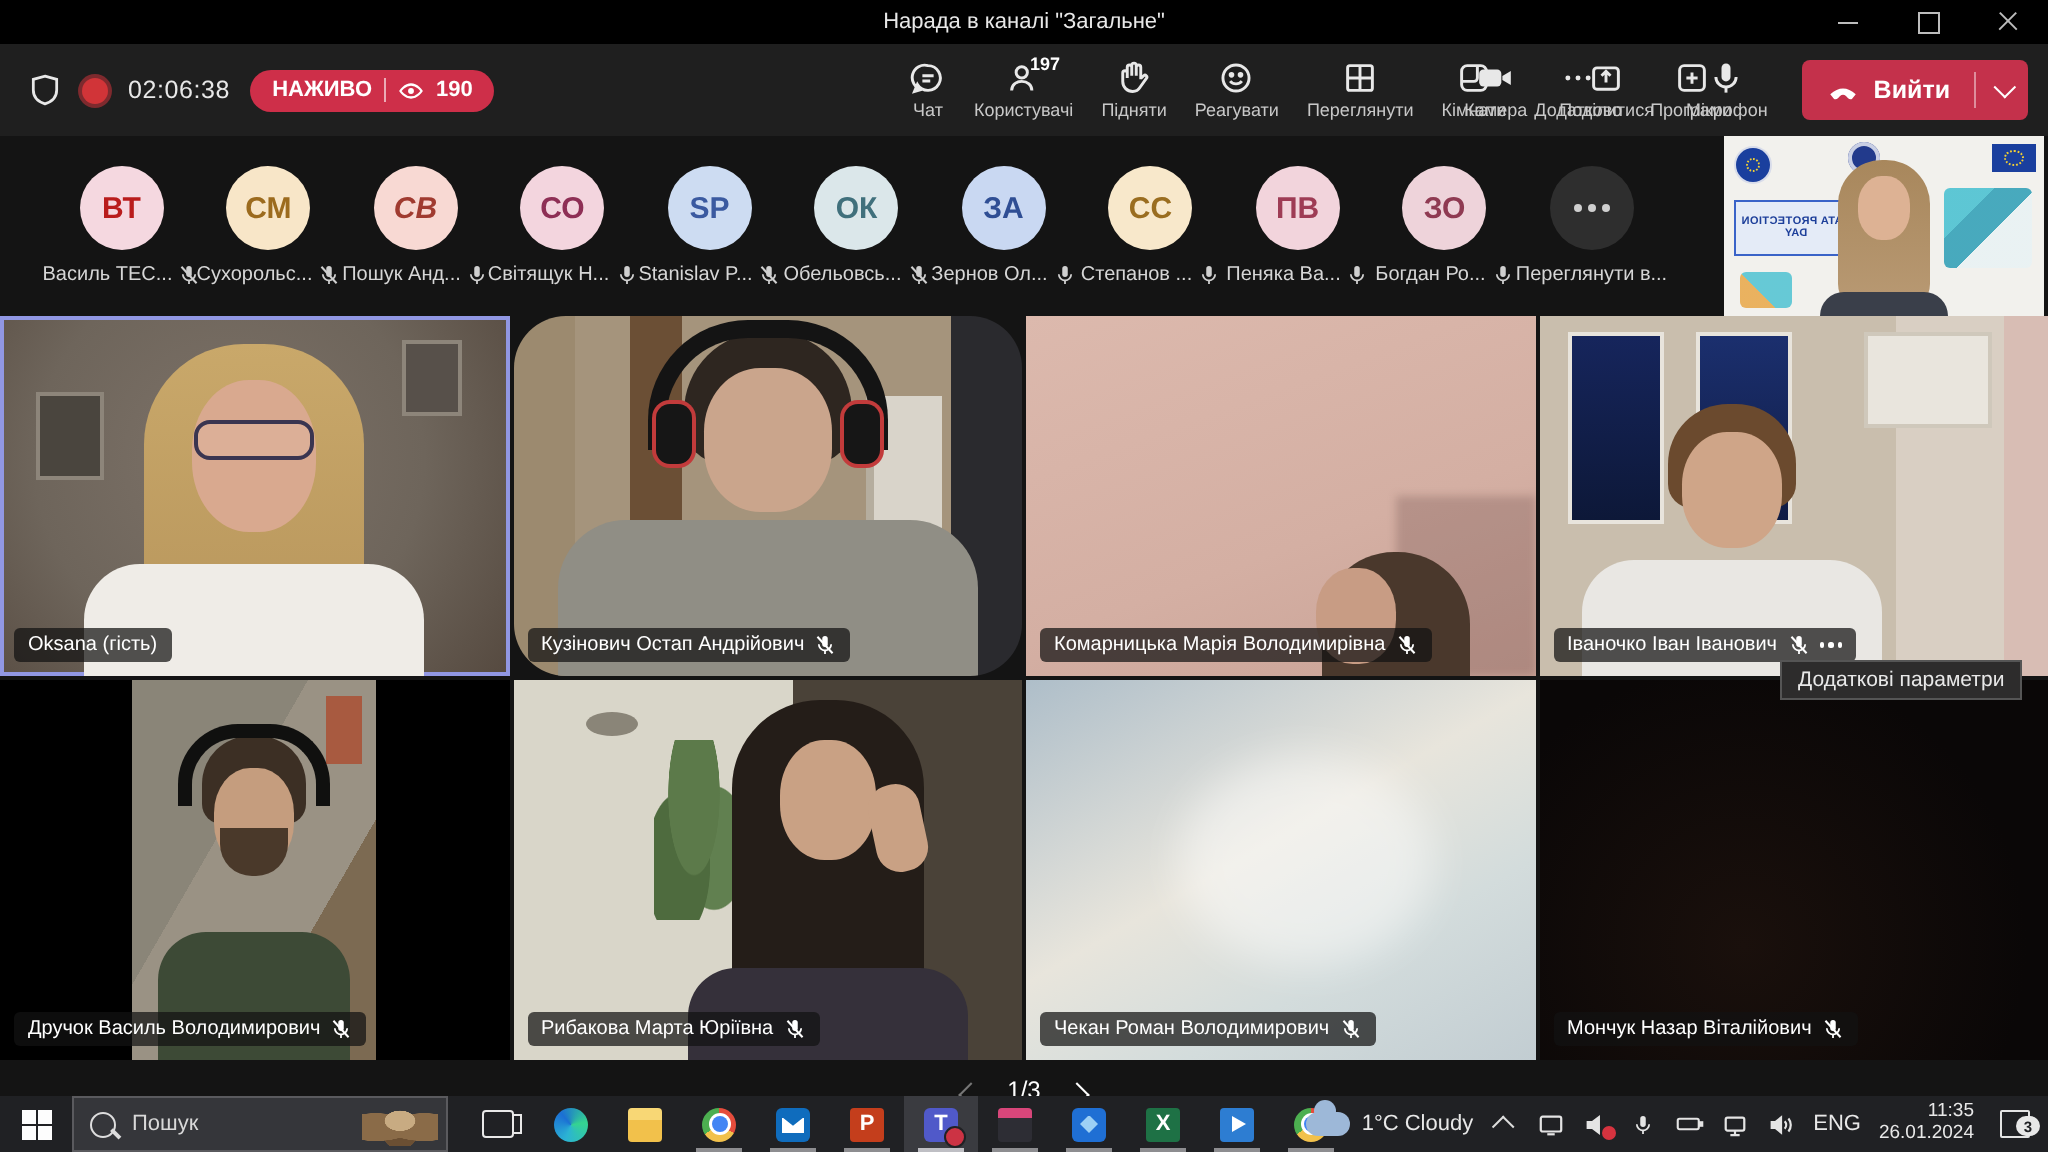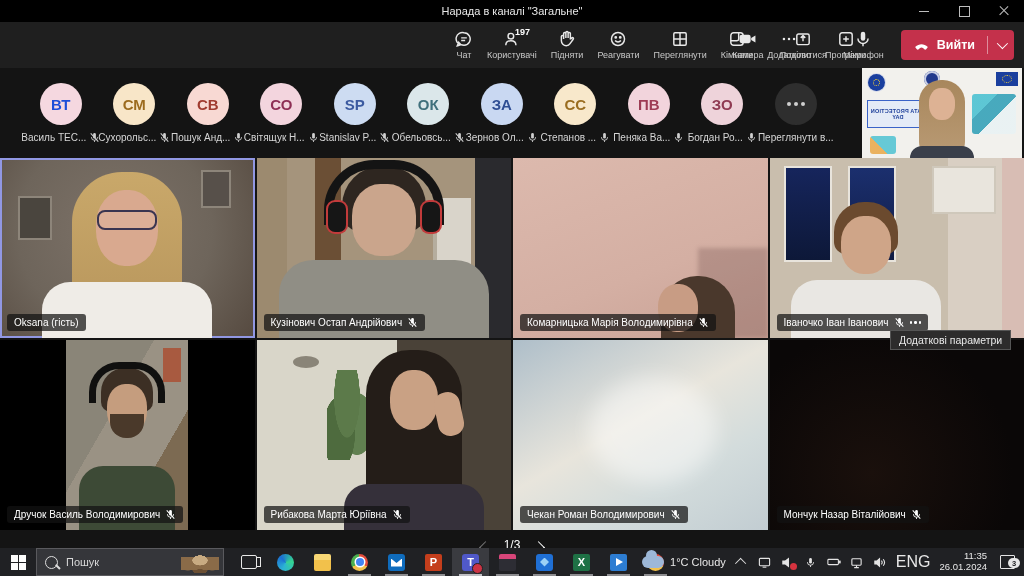--- a/index.html
+++ b/index.html
@@ -77,21 +77,21 @@
   .name-label .dots{letter-spacing:1px;font-weight:bold;color:#fff;display:flex;gap:2px;}
   .name-label .dots i{width:2.5px;height:2.5px;border-radius:50%;background:#fff;display:inline-block;}
   
   .sc-oksana{background:radial-gradient(circle at 45% 40%,#7d7268 0%,#6e655b 55%,#55493f 100%);}
   .sc-oksana .fr1{position:absolute;left:18px;top:38px;width:30px;height:40px;background:#4a453e;border:2px solid #8d857a;}
   .sc-oksana .fr2{position:absolute;right:24px;top:12px;width:26px;height:34px;background:#57504a;border:2px solid #8d857a;}
   .sc-oksana .hair{position:absolute;left:50%;top:14px;transform:translateX(-50%);width:110px;height:150px;border-radius:50px 50px 30px 30px;background:linear-gradient(#c9a86a,#b8965c);}
   .sc-oksana .face{position:absolute;left:50%;top:32px;transform:translateX(-50%);width:62px;height:76px;border-radius:46%;background:#d9a98f;}
   .sc-oksana .glasses{position:absolute;left:50%;top:52px;transform:translateX(-50%);width:56px;height:16px;border:2.5px solid #3a3550;border-radius:8px;background:rgba(255,255,255,.08);}
   .sc-oksana .body{position:absolute;left:50%;bottom:-8px;transform:translateX(-50%);width:170px;height:64px;border-radius:28px 28px 0 0;background:#efece7;}
-  .sc-kuzi{background:linear-gradient(90deg,#9c8a6f 0 12%,#a5947c 12% 86%,#2a2a2e 86% 100%);}
+  .sc-kuzi{background:linear-gradient(90deg,#9c8a6f 0 12%,#a5947c 12% 86%,#2a2a2e 86% 100%);border-radius:26px;}
   .sc-kuzi .door{position:absolute;left:58px;top:0;width:26px;height:120px;background:#6b4f35;}
   .sc-kuzi .doorw{position:absolute;right:40px;top:40px;width:34px;height:140px;background:#d9d4ca;border-left:4px solid #b5ad9e;}
   .sc-kuzi .hair{position:absolute;left:50%;top:8px;transform:translateX(-50%);width:84px;height:66px;border-radius:40px 40px 20px 20px;background:#2e2620;}
   .sc-kuzi .face{position:absolute;left:50%;top:26px;transform:translateX(-50%);width:64px;height:72px;border-radius:44%;background:#caa58c;}
   .sc-kuzi .hp{position:absolute;left:50%;top:2px;transform:translateX(-50%);width:102px;height:56px;border-radius:50px 50px 0 0;border:9px solid #141414;border-bottom:none;}
   .sc-kuzi .earL,.sc-kuzi .earR{position:absolute;top:44px;width:18px;height:30px;border-radius:7px;background:#161616;box-shadow:0 0 0 2px #c23b3b;}
   .sc-kuzi .earL{left:calc(50% - 56px);} .sc-kuzi .earR{left:calc(50% + 38px);}
   .sc-kuzi .body{position:absolute;left:50%;bottom:-10px;transform:translateX(-50%);width:210px;height:88px;border-radius:34px 34px 0 0;background:#908e85;}
   .sc-koma{background:linear-gradient(160deg,#dcb9ad 0%,#d4afa3 60%,#c9a296 100%);}
   .sc-koma .shadow{position:absolute;right:0;bottom:0;width:70px;height:90px;background:rgba(90,60,60,.25);filter:blur(2px);}
@@ -178,21 +178,21 @@
   
   .tray{position:absolute;right:0;top:0;bottom:0;display:flex;align-items:center;gap:9px;padding-right:6px;}
   .weather{display:flex;align-items:center;gap:6px;cursor:pointer;}
   .cloud{width:22px;height:12px;background:#9db8d8;border-radius:8px;position:relative;}
   .cloud:before{content:"";position:absolute;left:4px;top:-6px;width:11px;height:11px;border-radius:50%;background:#9db8d8;}
   .weather .wtext{font-size:11px;color:#e8e8e8;}
   .tray-ic{display:flex;align-items:center;justify-content:center;width:14px;height:16px;cursor:pointer;position:relative;}
   .chev-up{width:7px;height:7px;border-left:1.6px solid #ddd;border-top:1.6px solid #ddd;transform:rotate(45deg) translateY(2px);}
   svg.tri{stroke:#e4e4e4;fill:none;stroke-width:1.2;}
   .redbadge{position:absolute;right:-2px;bottom:0;width:7px;height:7px;border-radius:50%;background:#d6333f;}
-  .lang{font-size:16px;color:#e8e8e8;cursor:pointer;}
+  .lang{font-size:11px;color:#e8e8e8;cursor:pointer;}
   .clock{display:flex;flex-direction:column;align-items:flex-end;justify-content:center;line-height:1.15;cursor:pointer;}
   .clock span{font-size:9.5px;color:#e8e8e8;}
   .action{position:relative;width:22px;display:flex;align-items:center;justify-content:center;cursor:pointer;}
   .action .bubble{width:13px;height:12px;border:1.4px solid #e4e4e4;border-radius:1px;}
   .action .nbadge{position:absolute;right:-2px;bottom:1px;min-width:10px;height:10px;border-radius:5px;background:#e8e8e8;color:#202124;font-size:7.5px;font-weight:bold;display:flex;align-items:center;justify-content:center;padding:0 1px;}
 </style>
 </head>
 <body>
 
 <div class="screen">
@@ -206,20 +206,36 @@
       <div class="win-btn">
           <div class="glyph-max"></div>
         </div>
       <div class="win-btn">
           <div class="glyph-close"></div>
         </div>
     </div>
   </div>
 
   <div class="toolbar">
+    <div class="tb-left">
+      <svg class="tbi" width="17" height="18" viewBox="0 0 16 16">
+          <path d="M8 1.5 13.5 3v5c0 3.5-2.5 5.6-5.5 6.5C5 13.6 2.5 11.5 2.5 8V3z"></path>
+        </svg>
+      <div class="rec-dot"></div>
+      <div class="timer">02:06:38</div>
+      <div class="live-badge">
+        <span class="lbl">НАЖИВО</span>
+        <span class="sep"></span>
+        <svg width="13" height="13" viewBox="0 0 16 16">
+            <path d="M1.5 8s2.5-4 6.5-4 6.5 4 6.5 4-2.5 4-6.5 4S1.5 8 1.5 8z" fill="none" stroke="#fff" stroke-width="1.4"></path>
+            <circle cx="8" cy="8" r="1.8" fill="#fff"></circle>
+          </svg>
+        <span class="cnt">190</span>
+      </div>
+    </div>
 
     <div class="tb-center">
       <div class="tb-btn">
         <div class="ic">
             <svg class="tbi" width="18" height="18" viewBox="0 0 16 16">
               <path d="M8 2.5a5.5 5.5 0 1 1-4.7 8.4L2 14l3-.9A5.5 5.5 0 0 1 8 2.5z"></path>
               <path d="M5.5 7h5M5.5 9.3h3.5"></path>
             </svg>
           </div>
         <div class="tl">Чат</div>
@@ -333,21 +349,21 @@
             <div class="caret-down"></div>
           </div>
       </div>
     </div>
   </div>
 
   <div class="stage">
 
     <div class="roster">
       <div class="ros-item">
-        <div class="ros-circle" style="background: rgb(245, 216, 224); color: #1d4ed8;">ВТ</div>
+        <div class="ros-circle" style="background: rgb(245, 216, 224); color: #b91c1c;">ВТ</div>
         <div class="ros-name">
             <span>Василь ТЕС...</span>
           <svg class="mic muted" viewBox="0 0 16 16">
               <rect x="6" y="1.5" width="4" height="8" rx="2" fill="#cfcfcf"></rect>
               <path d="M3.5 7.5a4.5 4.5 0 0 0 9 0" fill="none" stroke="#cfcfcf" stroke-width="1.3"></path>
               <line x1="8" y1="12" x2="8" y2="14.5" stroke="#cfcfcf" stroke-width="1.3"></line>
               <line class="slash" x1="2.5" y1="2" x2="13.5" y2="14" stroke="#cfcfcf" stroke-width="1.5"></line>
             </svg>
         </div>
       </div>
@@ -357,21 +373,21 @@
             <span>Сухорольс...</span>
           <svg class="mic muted" viewBox="0 0 16 16">
               <rect x="6" y="1.5" width="4" height="8" rx="2" fill="#cfcfcf"></rect>
               <path d="M3.5 7.5a4.5 4.5 0 0 0 9 0" fill="none" stroke="#cfcfcf" stroke-width="1.3"></path>
               <line x1="8" y1="12" x2="8" y2="14.5" stroke="#cfcfcf" stroke-width="1.3"></line>
               <line class="slash" x1="2.5" y1="2" x2="13.5" y2="14" stroke="#cfcfcf" stroke-width="1.5"></line>
             </svg>
         </div>
       </div>
       <div class="ros-item">
-        <div class="ros-circle" style="background: rgb(248, 217, 211); color: rgb(160, 59, 48);">СВ</div>
+        <div class="ros-circle" style="background: rgb(248, 217, 211); color: rgb(160, 59, 48); font-style: italic;">СВ</div>
         <div class="ros-name">
             <span>Пошук Анд...</span>
           <svg class="mic" viewBox="0 0 16 16">
               <rect x="6" y="1.5" width="4" height="8" rx="2" fill="#cfcfcf"></rect>
               <path d="M3.5 7.5a4.5 4.5 0 0 0 9 0" fill="none" stroke="#cfcfcf" stroke-width="1.3"></path>
               <line x1="8" y1="12" x2="8" y2="14.5" stroke="#cfcfcf" stroke-width="1.3"></line>
               <line class="slash" x1="2.5" y1="2" x2="13.5" y2="14" stroke="#cfcfcf" stroke-width="1.5"></line>
             </svg>
         </div>
       </div>

